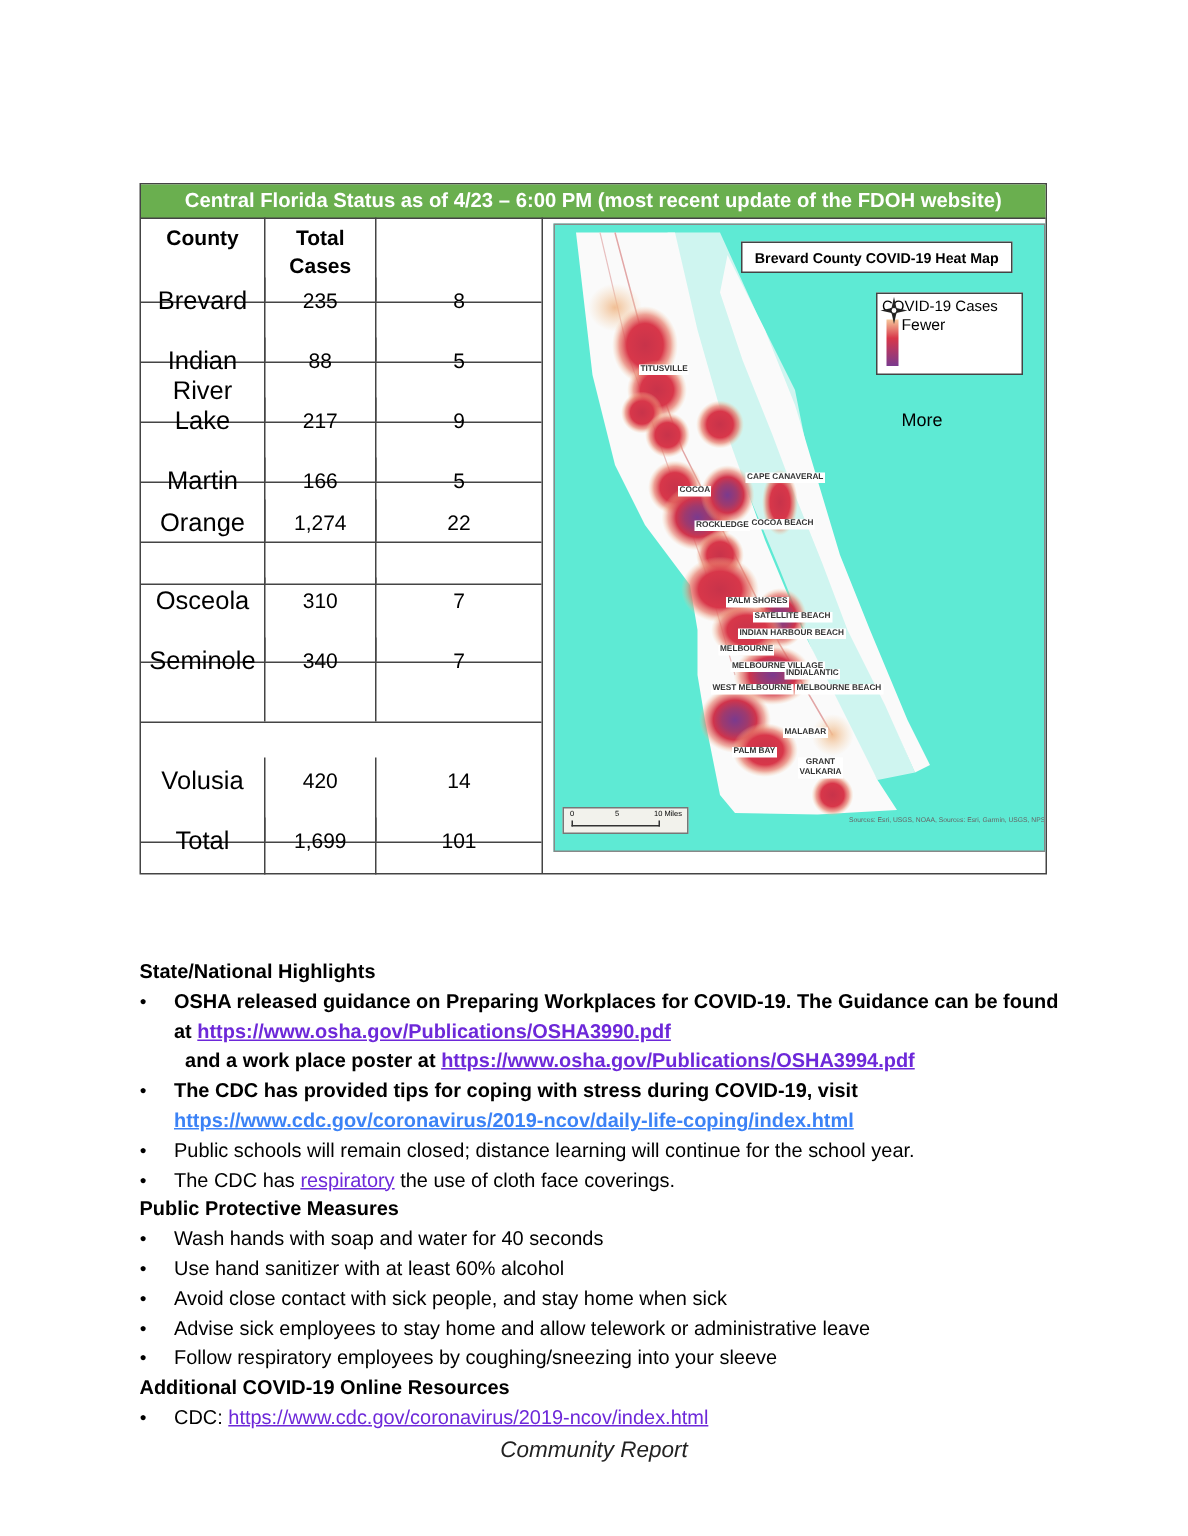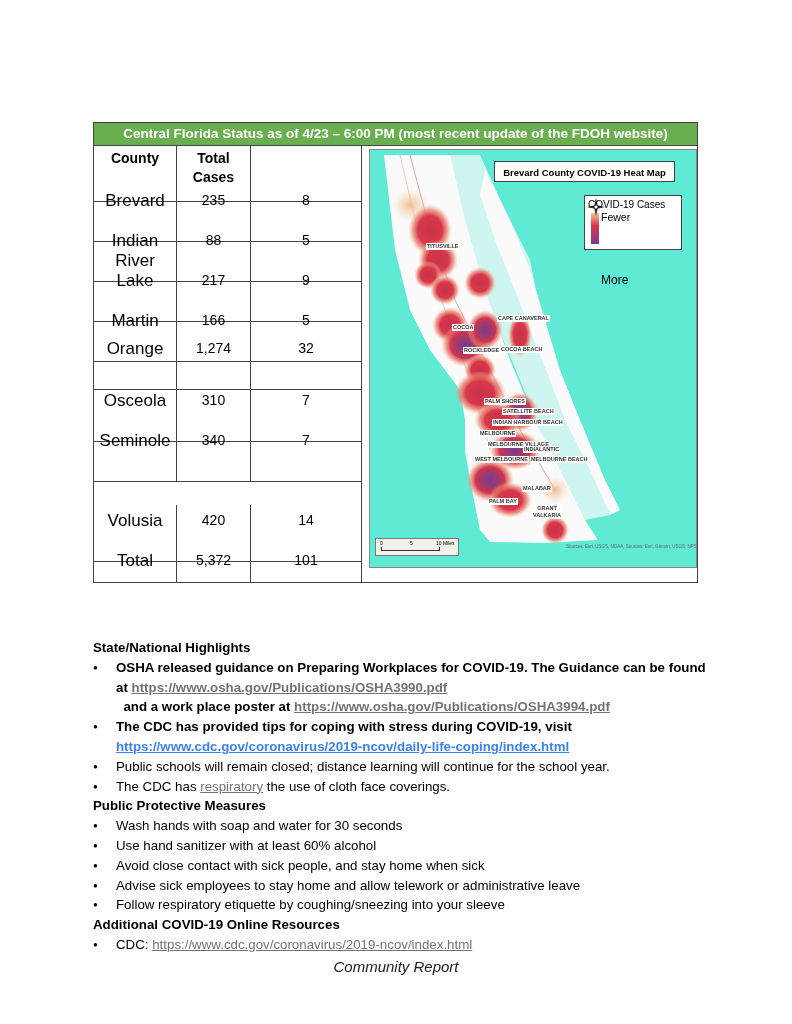--- a/index.html
+++ b/index.html
@@ -52,21 +52,21 @@
   .place { position:absolute; font-size:5.5px; font-weight:bold; color:#333; background:#fff;
            padding:0 1px; white-space:nowrap; line-height:7px; }
 
   
   .text { position:absolute; left:93px; top:604px; width:620px; font-size:13.3px; line-height:19.8px;margin-top:34px; }
   .sec { font-weight:bold; }
   ul { margin:0; padding:0; list-style:none; }
   li { position:relative; padding-left:23px; }
   li::before { content:"\25CF"; position:absolute; left:0; top:0; font-size:8px; }
   li.b { font-weight:bold; }
-  a { color:#737373; text-decoration:underline; }
+  a { color:#6d28d9; text-decoration:underline; }
   a.visited { color:#3b82f6; }
   .footer { position:absolute; left:0; width:792px; top:958px; text-align:center;
             font-style:italic; font-size:15px; color:#222; }
 </style>
 </head>
 <body>
 
 <div class="status">
   <div class="status-title">Central Florida Status as of 4/23 – 6:00 PM (most recent update of the FDOH website)</div>
   <div class="grid">
@@ -126,21 +126,21 @@
         </div>
     </div>
     <div class="row" style="top:188px">
       <div class="cell c1">
           <span>Orange</span>
         </div>
       <div class="cell c2">
           <span>1,274</span>
         </div>
       <div class="cell c3">
-          <span>32</span>
+          <span>22</span>
         </div>
     </div>
     <div class="row" style="top:240px">
       <div class="cell c1">
           <span>Osceola</span>
         </div>
       <div class="cell c2">
           <span>310</span>
         </div>
       <div class="cell c3">
@@ -167,21 +167,21 @@
         </div>
       <div class="cell c3">
           <span>14</span>
         </div>
     </div>
     <div class="row last" style="top:400px; height:38px">
       <div class="cell c1">
           <span>Total</span>
         </div>
       <div class="cell c2">
-          <span>5,372</span>
+          <span>1,699</span>
         </div>
       <div class="cell c3">
           <span>101</span>
         </div>
     </div>
   </div>
 </div>
 
 <div class="map">
   <svg width="328" height="419" viewBox="0 0 328 419">
@@ -276,25 +276,25 @@
 <div class="text">
   <div class="sec">State/National Highlights</div>
   <ul>
     <li class="b"><span>OSHA released guidance on Preparing Workplaces for COVID-19. The Guidance can be found at </span><a class="">https://www.osha.gov/Publications/OSHA3990.pdf</a><span style="white-space:pre">  and a work place poster at </span><a>https://www.osha.gov/Publications/OSHA3994.pdf</a></li>
     <li class="b"><span>The CDC has provided tips for coping with stress during COVID-19, visit </span><a class="visited">https://www.cdc.gov/coronavirus/2019-ncov/daily-life-coping/index.html</a></li>
     <li>Public schools will remain closed; distance learning will continue for the school year.</li>
     <li><span>The CDC has </span><a>respiratory</a><span> the use of cloth face coverings.</span></li>
   </ul>
   <div class="sec">Public Protective Measures</div>
   <ul>
-    <li>Wash hands with soap and water for 30 seconds</li>
+    <li>Wash hands with soap and water for 40 seconds</li>
     <li>Use hand sanitizer with at least 60% alcohol</li>
     <li>Avoid close contact with sick people, and stay home when sick</li>
     <li>Advise sick employees to stay home and allow telework or administrative leave</li>
-    <li>Follow respiratory etiquette by coughing/sneezing into your sleeve</li>
+    <li>Follow respiratory employees by coughing/sneezing into your sleeve</li>
   </ul>
   <div class="sec">Additional COVID-19 Online Resources</div>
   <ul>
     <li><span style="white-space:pre">CDC: </span><a>https://www.cdc.gov/coronavirus/2019-ncov/index.html</a></li>
   </ul>
 </div>
 
 <div class="footer">Community Report</div>
 
 </body></html>

